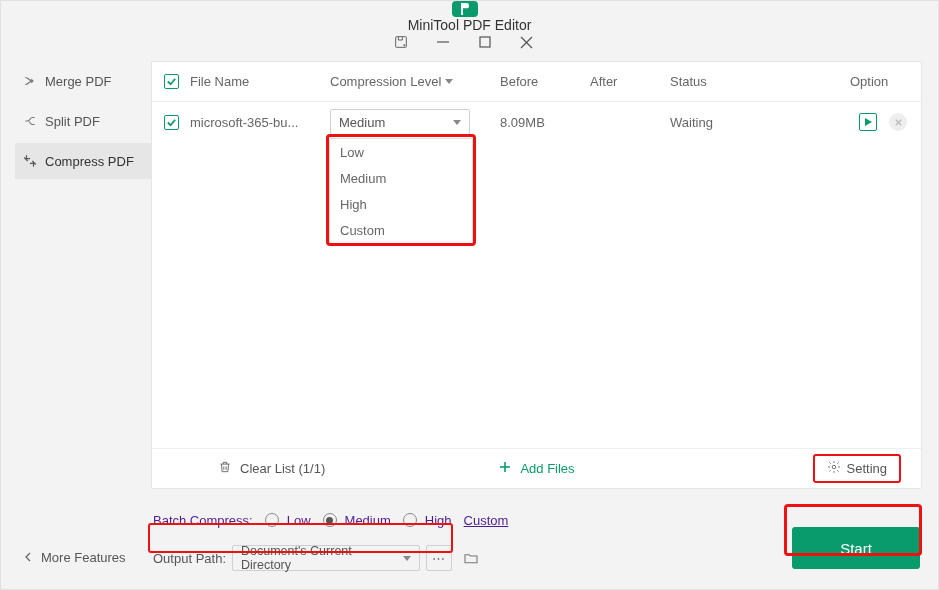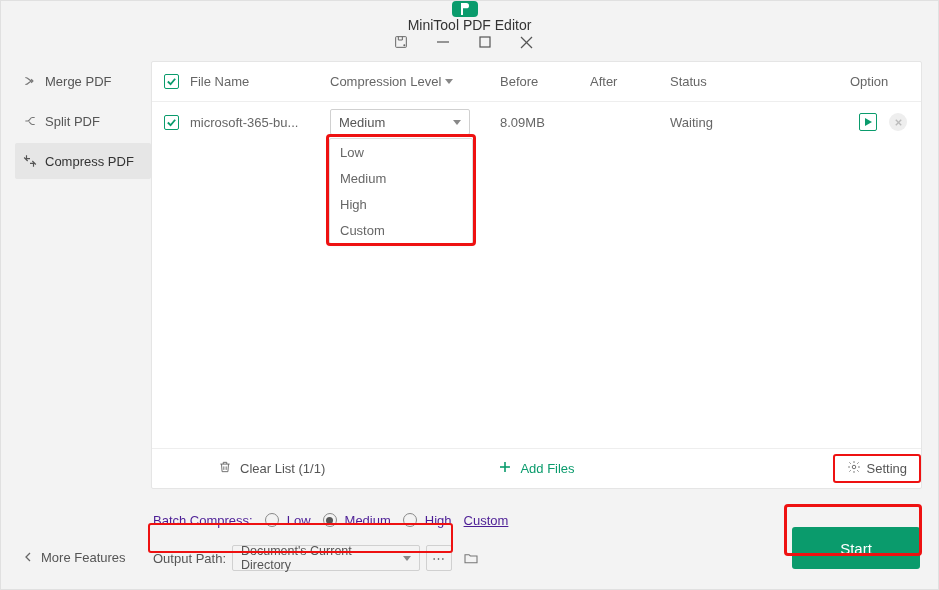--- a/index.html
+++ b/index.html
@@ -40,21 +40,21 @@
   .play-btn svg { width:10px; height:10px; fill:#0a9b6c;}
   .close-circle { width:18px; height:18px; border-radius:50%; background:#eee; display:flex; align-items:center; justify-content:center; cursor:pointer; color:#bbb; font-size:11px;}
 
   .dropdown { position:absolute; top: 76px; left: 177px; width: 144px; background:#fff; border:1px solid #ddd; border-radius:2px; box-shadow: 0 2px 4px rgba(0,0,0,0.05); }
   .dropdown-item { height: 26px; display:flex; align-items:center; padding:0 10px; font-size:13px; color:#666; cursor:pointer; }
   .hl-dropdown { position:absolute; top: 72px; left: 174px; width: 150px; height: 112px; border:3px solid #e11; border-radius:4px; pointer-events:none; }
 
   .table-footer { height: 40px; border-top: 1px solid #eee; display:flex; align-items:center; position:relative; }
   .footer-left { position:absolute; left: 66px; display:flex; align-items:center; gap:8px; font-size:13px; color:#555; cursor:pointer;}
   .footer-center { margin: 16px auto; display:flex; align-items:center; gap:8px; font-size:13px; color:#0a9b6c; cursor:pointer;}
-  .footer-right { position:absolute; right: 0; display:flex; align-items:center; }
+  .footer-right { position:absolute; right: 20px; display:flex; align-items:center; }
   .setting-btn { display:flex; align-items:center; gap:6px; font-size:13px; color:#555; padding: 3px 8px; cursor:pointer;}
   .hl-setting { border:2.5px solid #e11; border-radius:3px; padding: 1px 4px; }
 
   .bottom-controls { padding: 18px 2px 0 2px; display:flex; position:relative; }
   .bottom-left { flex: 1; }
   .batch-row { display:flex; align-items:center; gap:12px; font-size:13px; color:#4c1d95; height:26px;}
   .radio { width:14px; height:14px; border:1.5px solid #888; border-radius:50%; display:inline-flex; align-items:center; justify-content:center; margin-right:4px; vertical-align:middle;}
   .radio.checked::after { content:""; width:7px; height:7px; background:#555; border-radius:50%;}
   .radio-label { display:flex; align-items:center; gap:4px; cursor:pointer;}
   .custom-link { text-decoration: underline; cursor:pointer;}

